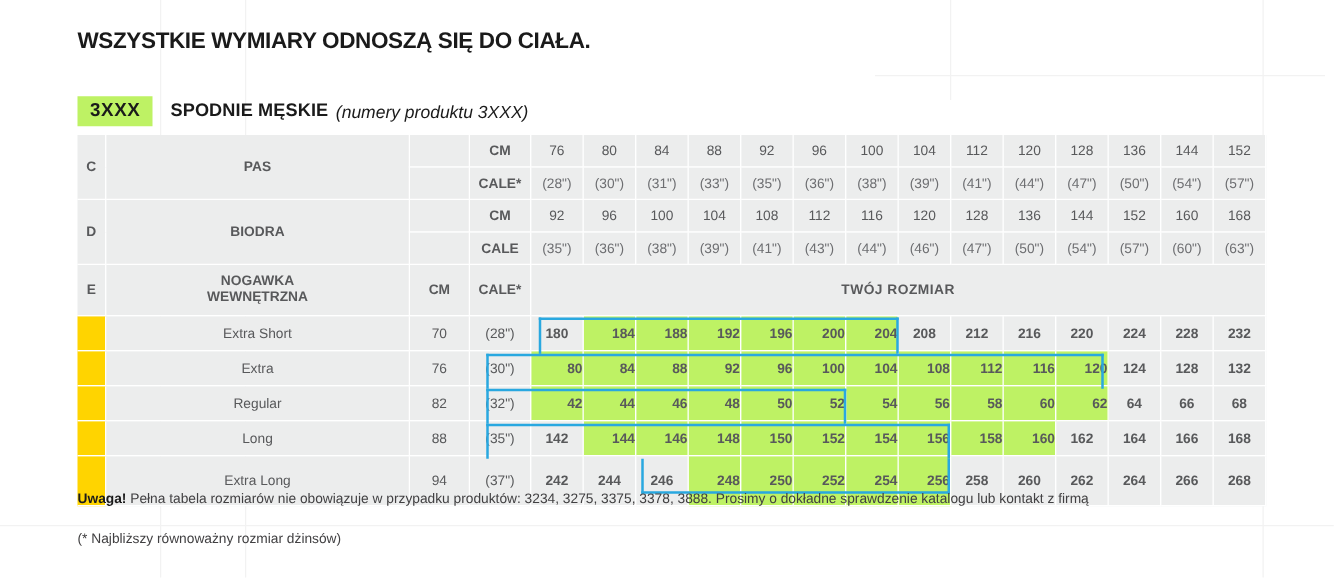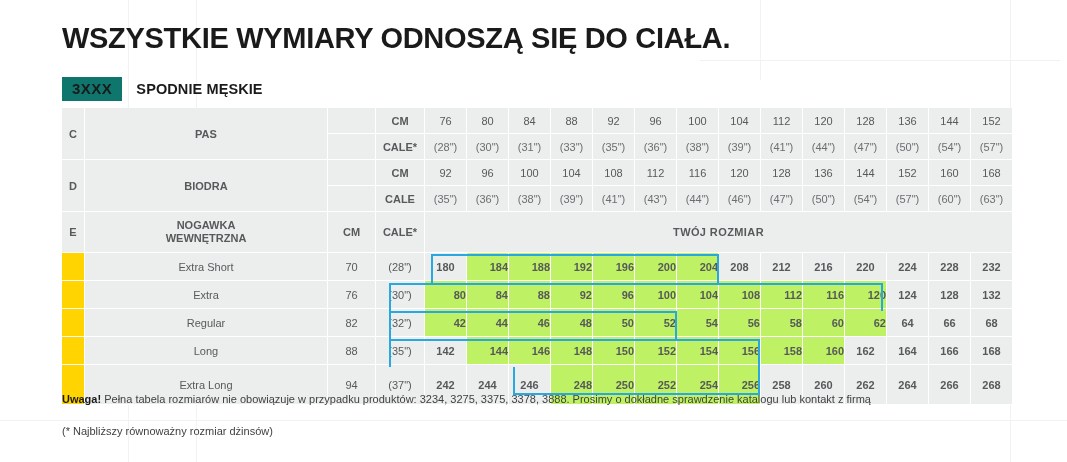--- a/index.html
+++ b/index.html
@@ -26,35 +26,35 @@
   .page {
     position: absolute;
     left: 0; top: 0;
     width: 1067px;
     height: 462px;
   }
   .headline {
     position: absolute;
     left: 62px;
     top: 22px;
-    font-size: 29px;
+    font-size: 18px;
     font-weight: bold;
     letter-spacing: -0.3px;
     color: #1a1a1a;
   }
   .subhead {
     position: absolute;
     left: 62px;
     top: 76px;
     display: flex;
     align-items: center;
     height: 26px;
   }
   .code-badge {
-    background: #0f766e;
+    background: #bef264;
     color: #1a1a1a;
     font-size: 15px;
     font-weight: bold;
     padding: 4px 10px 5px 10px;
     line-height: 1;
     letter-spacing: 0.5px;
   }
   .subhead-title {
     margin-left: 14px;
     font-size: 14.5px;
@@ -198,20 +198,21 @@
   <span style="left:0;top:420px;width:1067px;height:1px;"></span>
 </div>
 
 <div class="page">
 
   <div class="headline">WSZYSTKIE WYMIARY ODNOSZĄ SIĘ DO CIAŁA.</div>
 
   <div class="subhead">
     <span class="code-badge">3XXX</span>
     <span class="subhead-title">SPODNIE MĘSKIE</span>
+    <span class="subhead-note">(numery produktu 3XXX)</span>
   </div>
 
   <table class="sizes">
     <colgroup>
       <col style="width:22px">
       <col style="width:242px">
       <col style="width:48px">
       <col style="width:48px">
       <col style="width:41px">
         <col style="width:41px">

